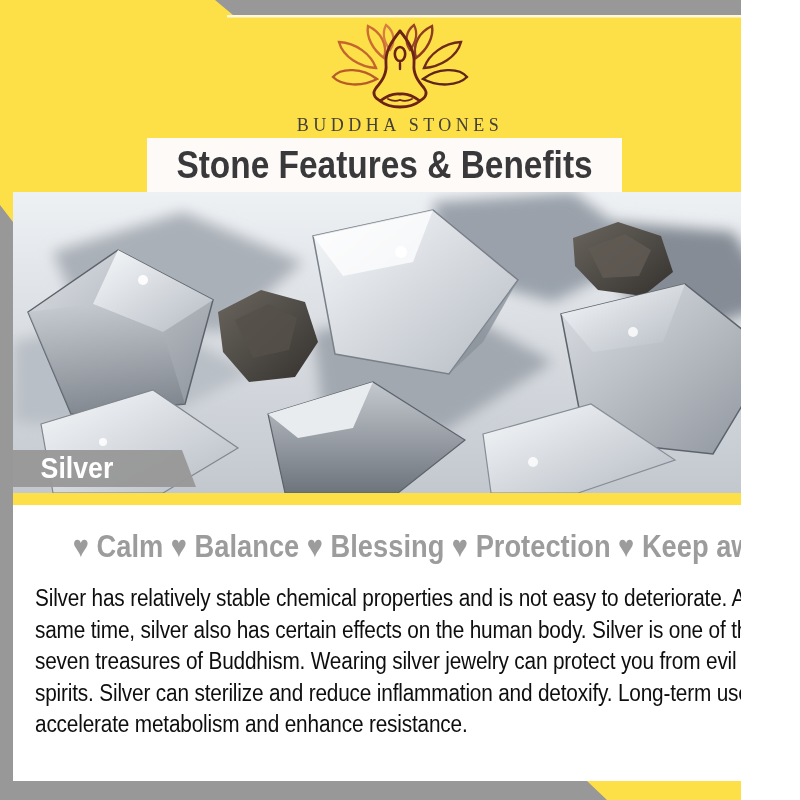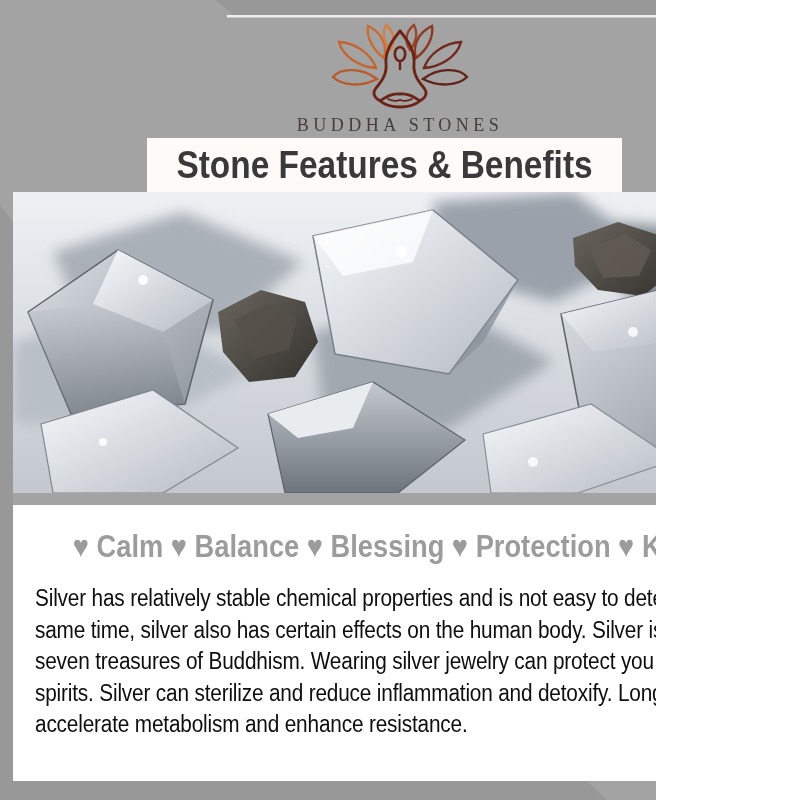--- a/index.html
+++ b/index.html
@@ -1,19 +1,19 @@
 <!DOCTYPE html>
 <html><head>
 <meta charset="utf-8">
 <style>
   html,body{margin:0;padding:0;}
   body{font-family:"Liberation Sans", sans-serif;}
   #page{
-    position:relative;width:656px;height:800px;overflow:hidden;
-    background:#a3a3a3;
+    position:relative;width:741px;height:800px;overflow:hidden;
+    background:#fde047;
   }
   
   #frame{position:absolute;left:0;top:0;width:800px;height:800px;z-index:6;pointer-events:none;}
   
   #header{position:absolute;left:0;top:14px;width:800px;text-align:center;z-index:1;}
   #logo{display:block;margin:8px auto 0 auto;}
   #brand-name{
     font-family:"Liberation Serif", serif;
     font-size:18px;letter-spacing:4.5px;color:#46403c;font-weight:500;
     margin-top:1px;
@@ -155,20 +155,23 @@
       <polygon points="255,222 360,190 340,236 285,246" fill="#e9ecef"></polygon>
       <polygon points="470,242 578,212 662,268 565,301 478,301" fill="url(#gBright)" stroke="#868d96" stroke-width="1.2"></polygon>
 
       <circle cx="130" cy="88" r="5" fill="#ffffff" opacity="0.9"></circle>
       <circle cx="388" cy="60" r="6" fill="#ffffff" opacity="0.9"></circle>
       <circle cx="620" cy="140" r="5" fill="#ffffff" opacity="0.8"></circle>
       <circle cx="90" cy="250" r="4" fill="#ffffff" opacity="0.85"></circle>
       <circle cx="520" cy="270" r="5" fill="#ffffff" opacity="0.8"></circle>
     </svg>
     
+    <div id="photo-label">
+      <span id="photo-label-text">Silver</span>
+    </div>
   </div>
 
   <div id="info">
     <div id="features-line">
       <span>♥ Calm ♥ Balance ♥ Blessing ♥ Protection ♥ Keep away evil spirits ♥</span>
     </div>
     <div id="description">Silver has relatively stable chemical properties and is not easy to deteriorate. At the same time, silver also has certain effects on the human body. Silver is one of the seven treasures of Buddhism. Wearing silver jewelry can protect you from evil spirits. Silver can sterilize and reduce inflammation and detoxify. Long-term use can accelerate metabolism and enhance resistance.</div>
   </div>
 
   <svg id="frame" viewBox="0 0 800 800">

